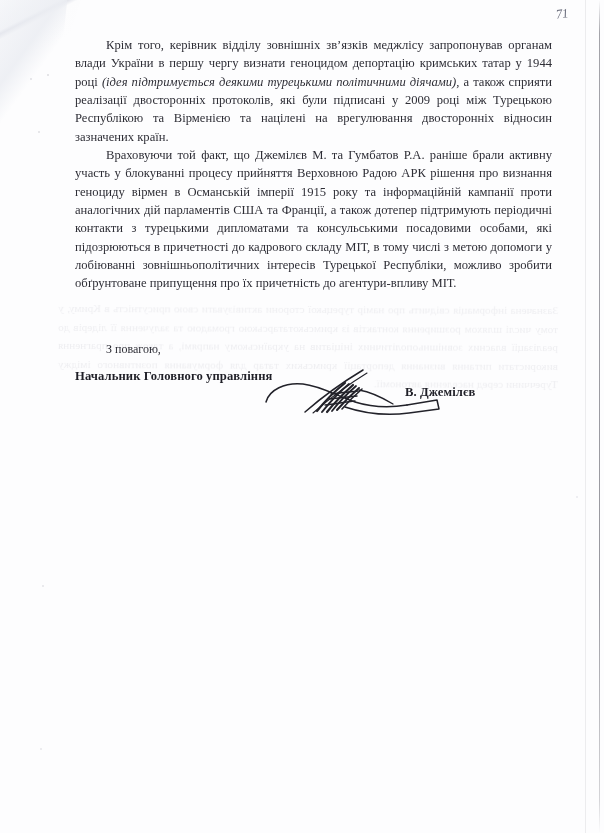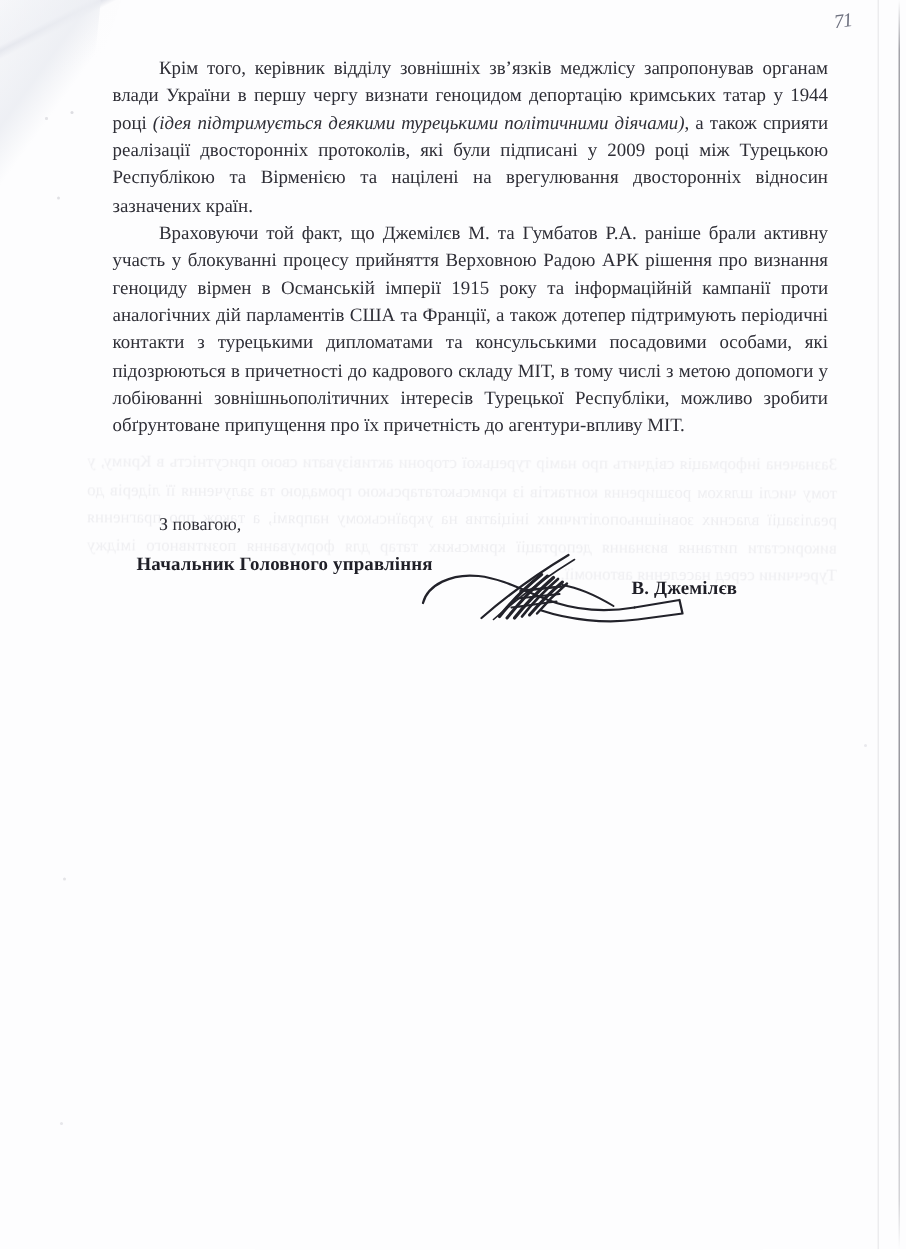--- a/index.html
+++ b/index.html
@@ -139,21 +139,20 @@
     text-indent: 31px;
     color: #2e2e36;
   }
 
   #sigblock {
     position: absolute;
     left: 75px;
     top: 368px;
     width: 477px;
     height: 56px;
-    margin-left: 16px;
   }
   #sigblock .title {
     font-weight: bold;
     font-size: 12.6px;
     line-height: 16.6px;
     color: #1f1f27;
     letter-spacing: .1px;
   }
   #sigblock .name {
     position: absolute;

